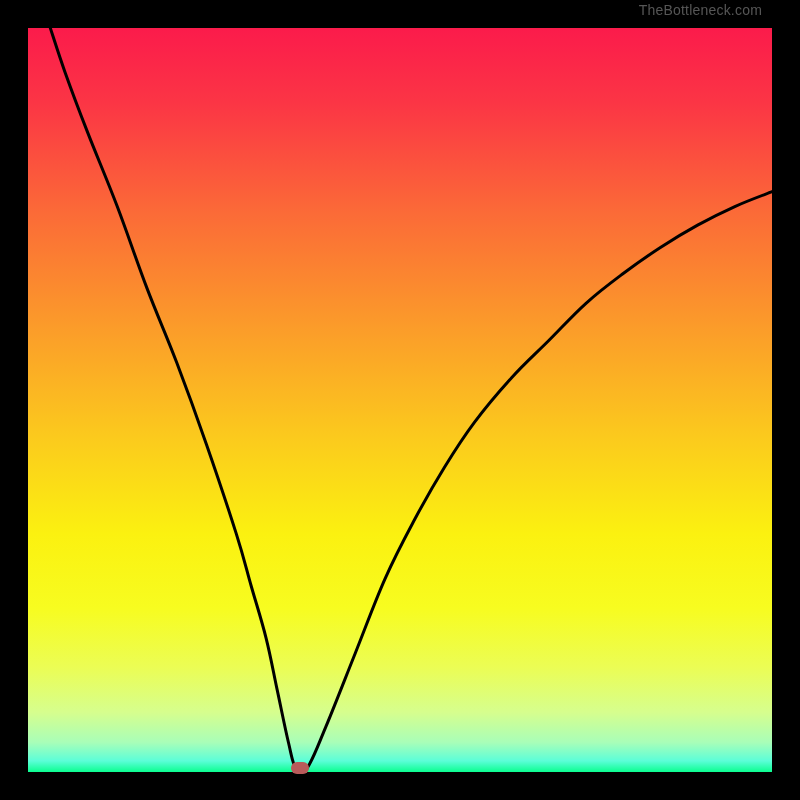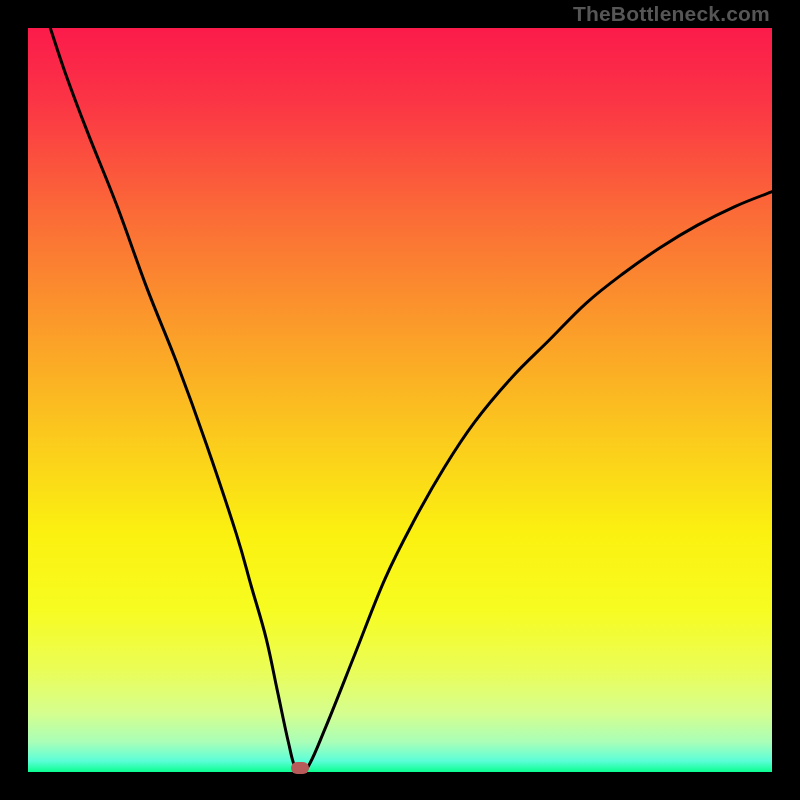--- a/index.html
+++ b/index.html
@@ -14,24 +14,24 @@
     position: absolute;
     top: 28px;
     left: 28px;
     width: 744px;
     height: 744px;
     
   }
   .watermark {
     position: absolute;
     top: 2px;
-    right: 30px;
+    right: 38px;
     font-family: Arial, Helvetica, sans-serif;
-    font-size: 21px;
-    font-weight: 700;
+    font-size: 14px;
+    font-weight: 400;
     color: #565656;
     letter-spacing: 0.2px;
   }
   .svg-layer {
     position: absolute;
     top: 28px;
     left: 28px;
     width: 744px;
     height: 744px;
   }

